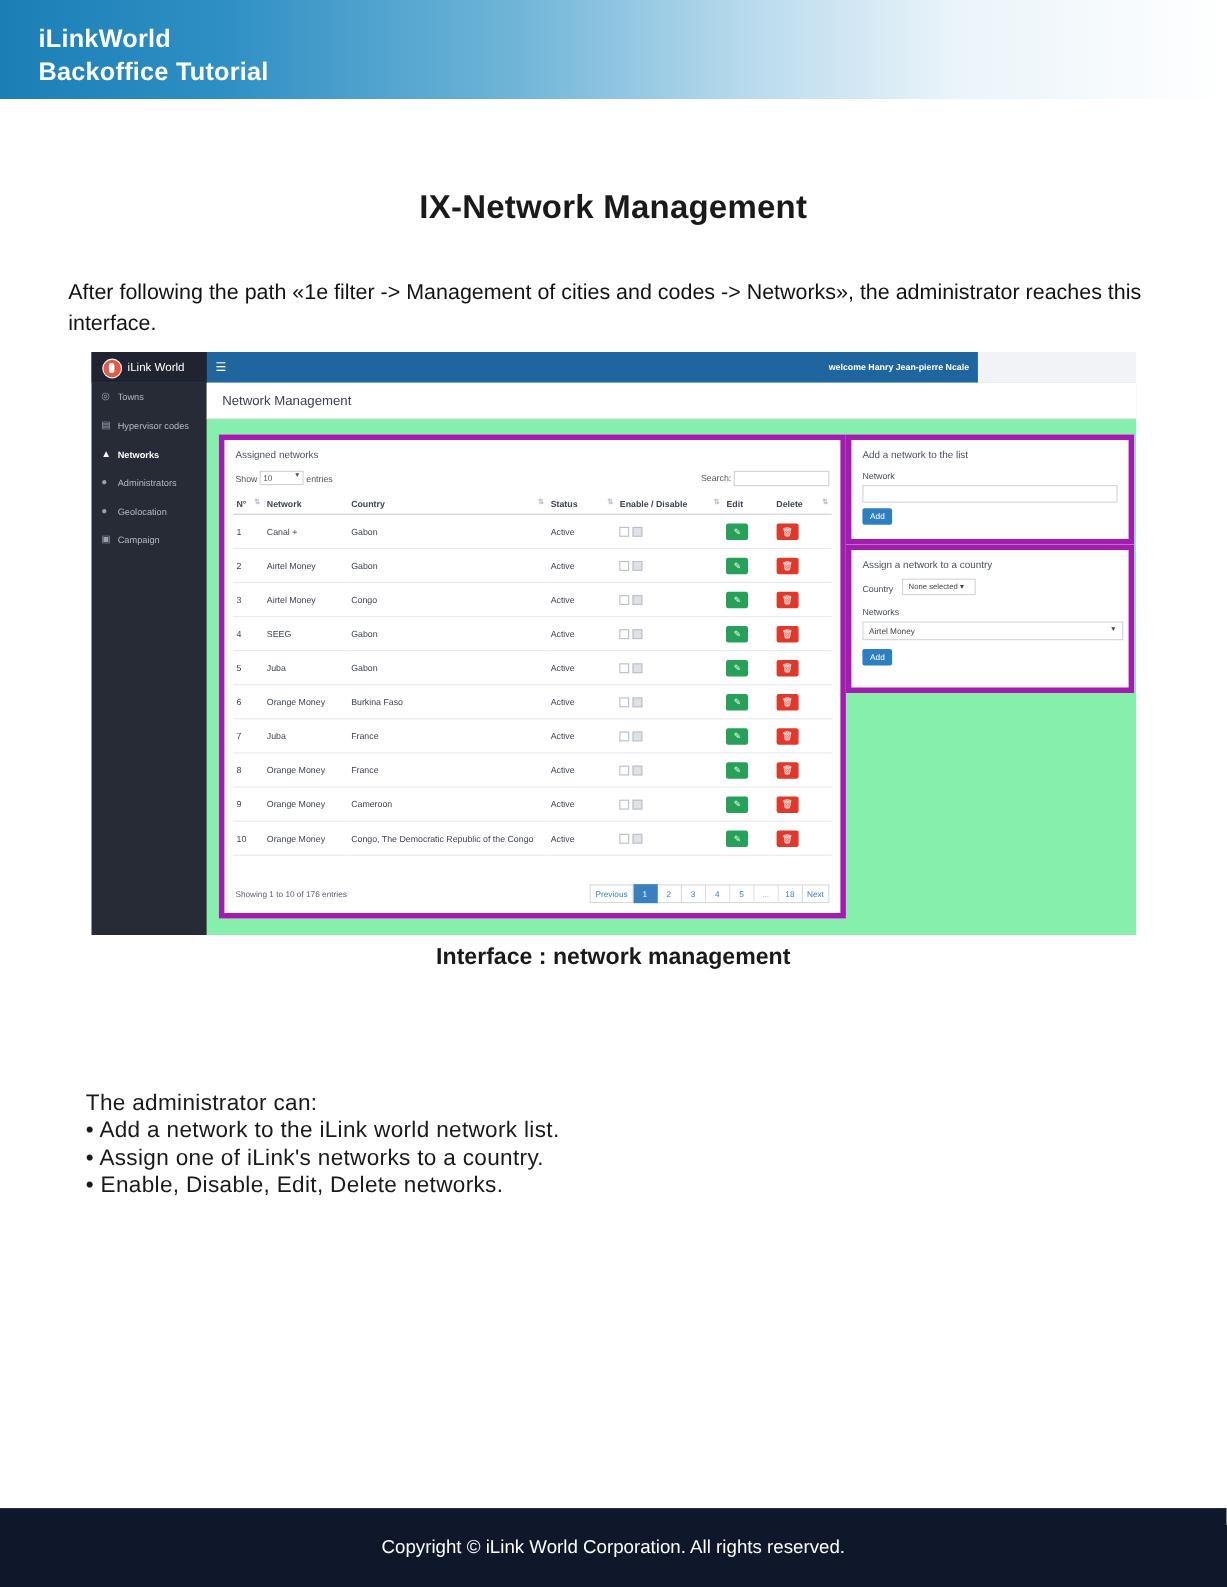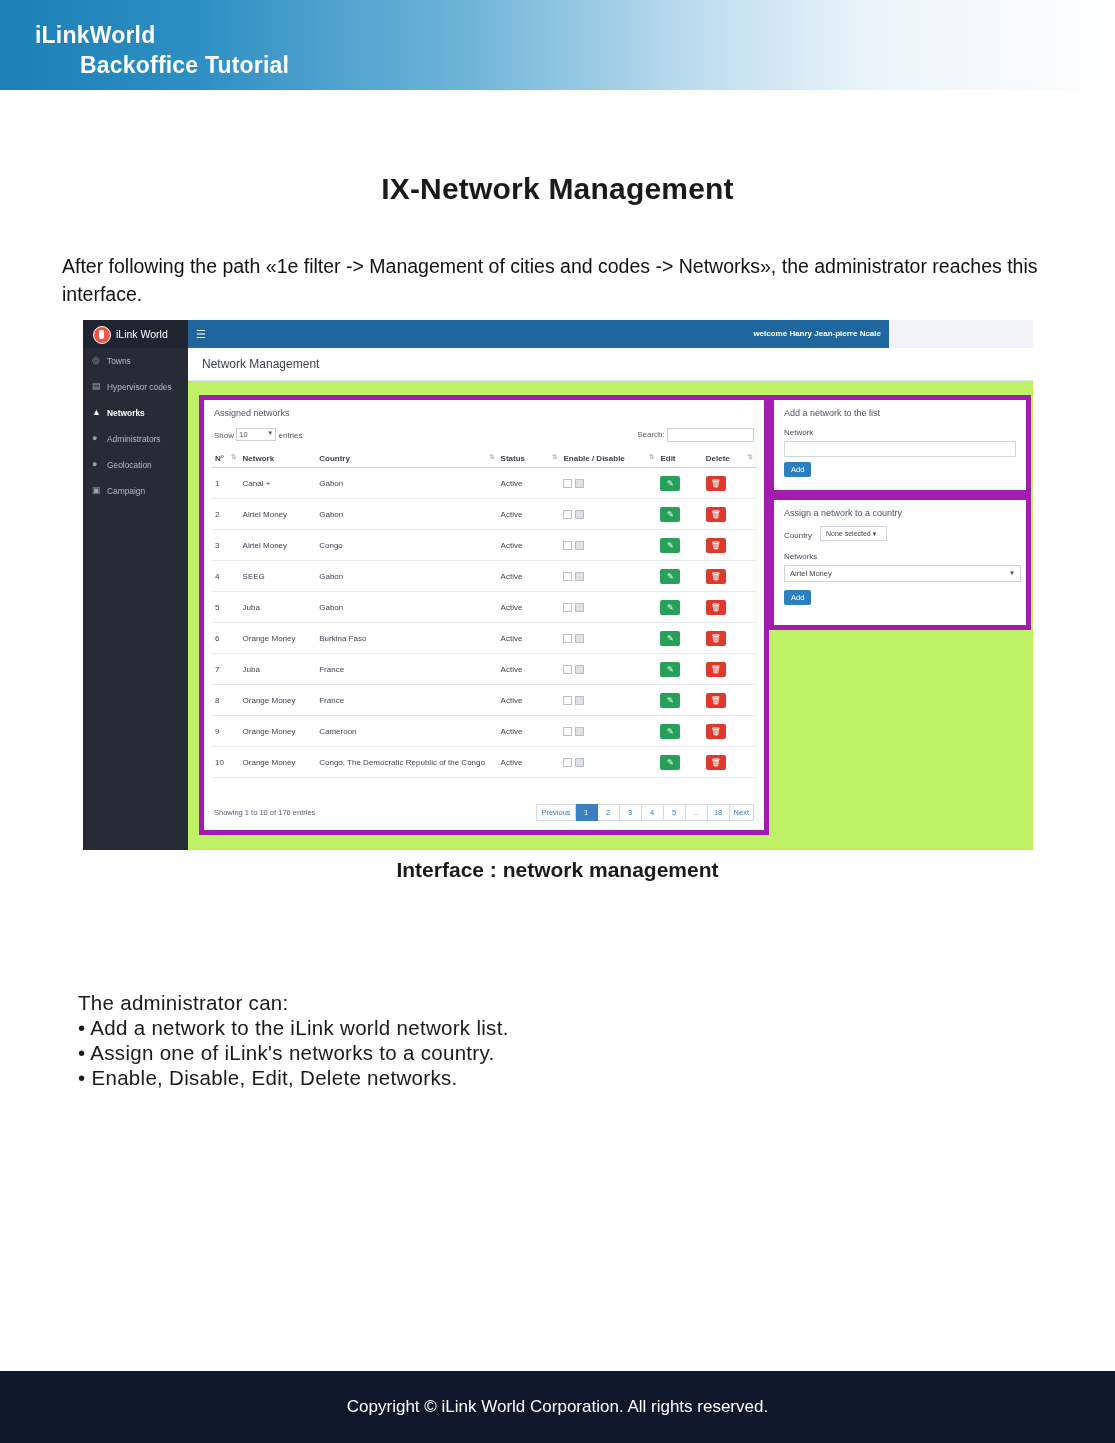--- a/index.html
+++ b/index.html
@@ -31,21 +31,20 @@
   }
   .page-header .brand-line1 {
     position: absolute;
     left: 35px; top: 22px;
     font-size: 23px;
   }
   .page-header .brand-line2 {
     position: absolute;
     left: 35px; top: 52px;
     font-size: 23px;
-    margin-left: 45px;
   }
 
   
   .doc-title {
     position: absolute;
     top: 172px; left: 0;
     width: 1115px;
     text-align: center;
     font-size: 30px;
     font-weight: bold;
@@ -151,21 +150,21 @@
     font-size: 9px;
     line-height: 11px;
   }
   .side-item.active .s-ico { color: #ffffff; }
 
   .shot .content {
     position: absolute;
     left: 105px; top: 28px;
     width: 845px;
     height: 502px;
-    background: #bef264;
+    background: #86efac;
   }
   .shot .page-head {
     position: absolute;
     left: 0; top: 0;
     width: 845px; height: 32px;
     background: #ffffff;
     border-bottom: 1px solid #e1e4ea;
   }
   .shot .page-head span {
     position: absolute;

